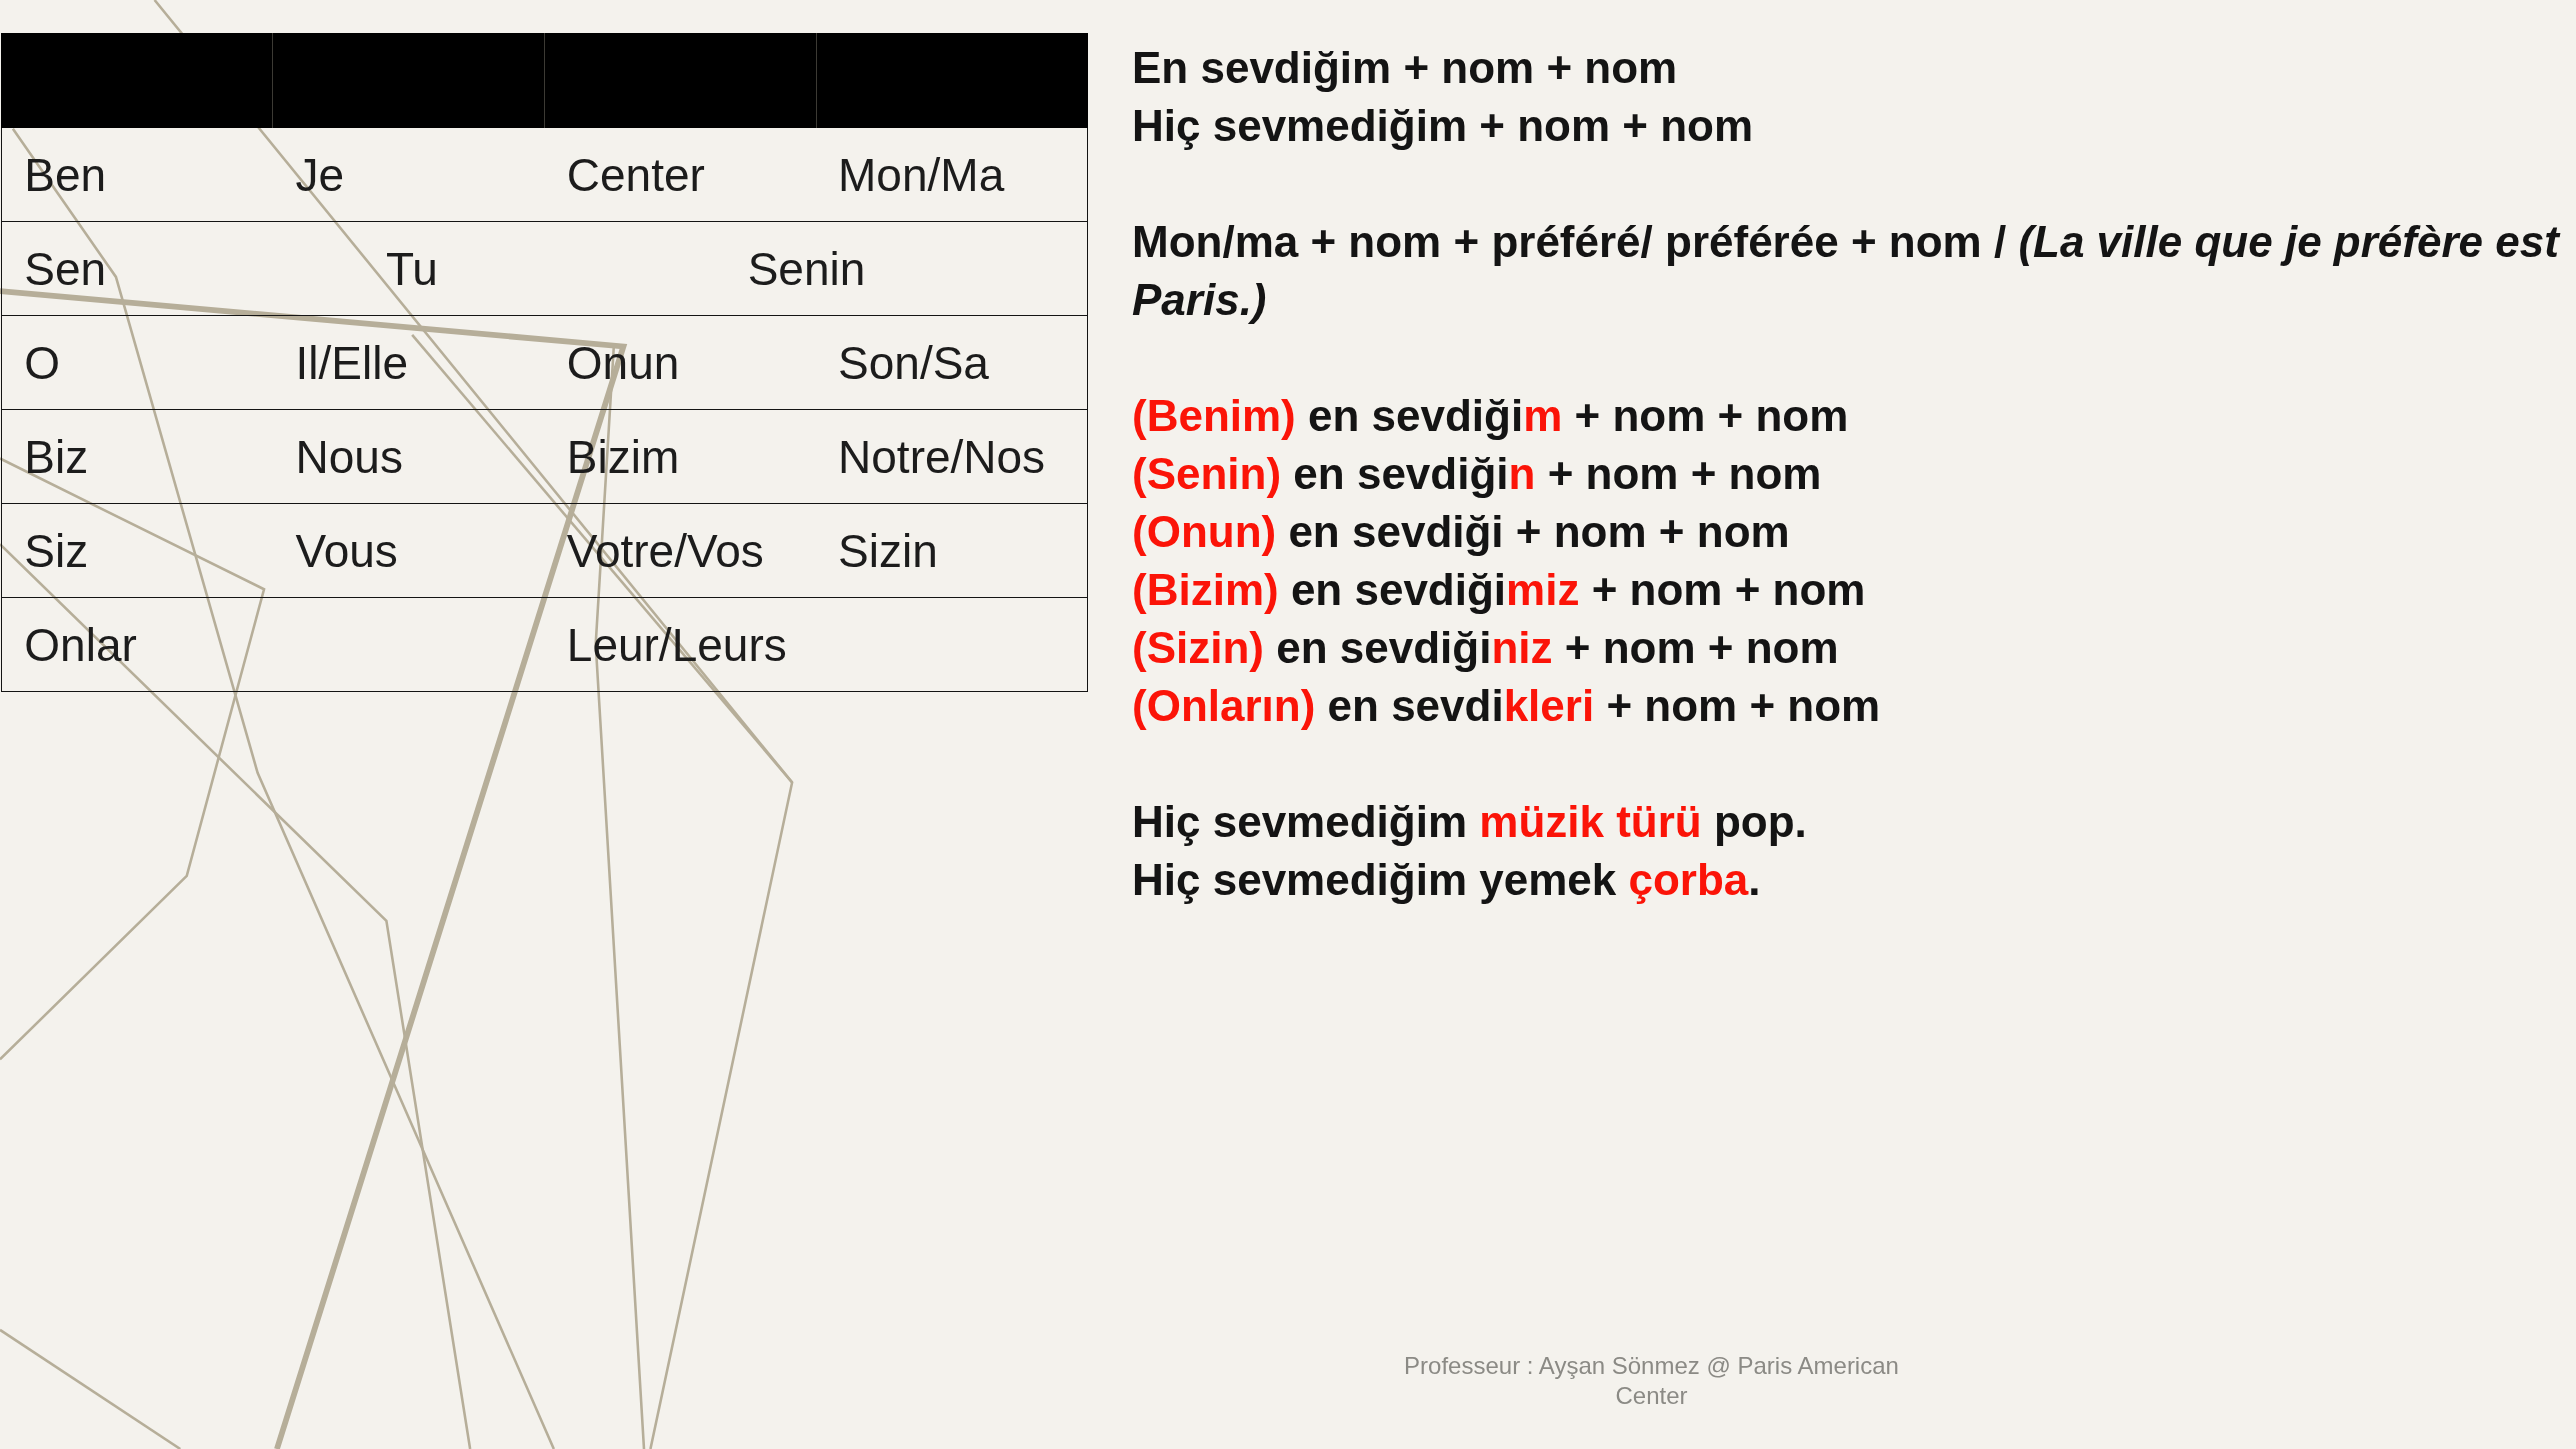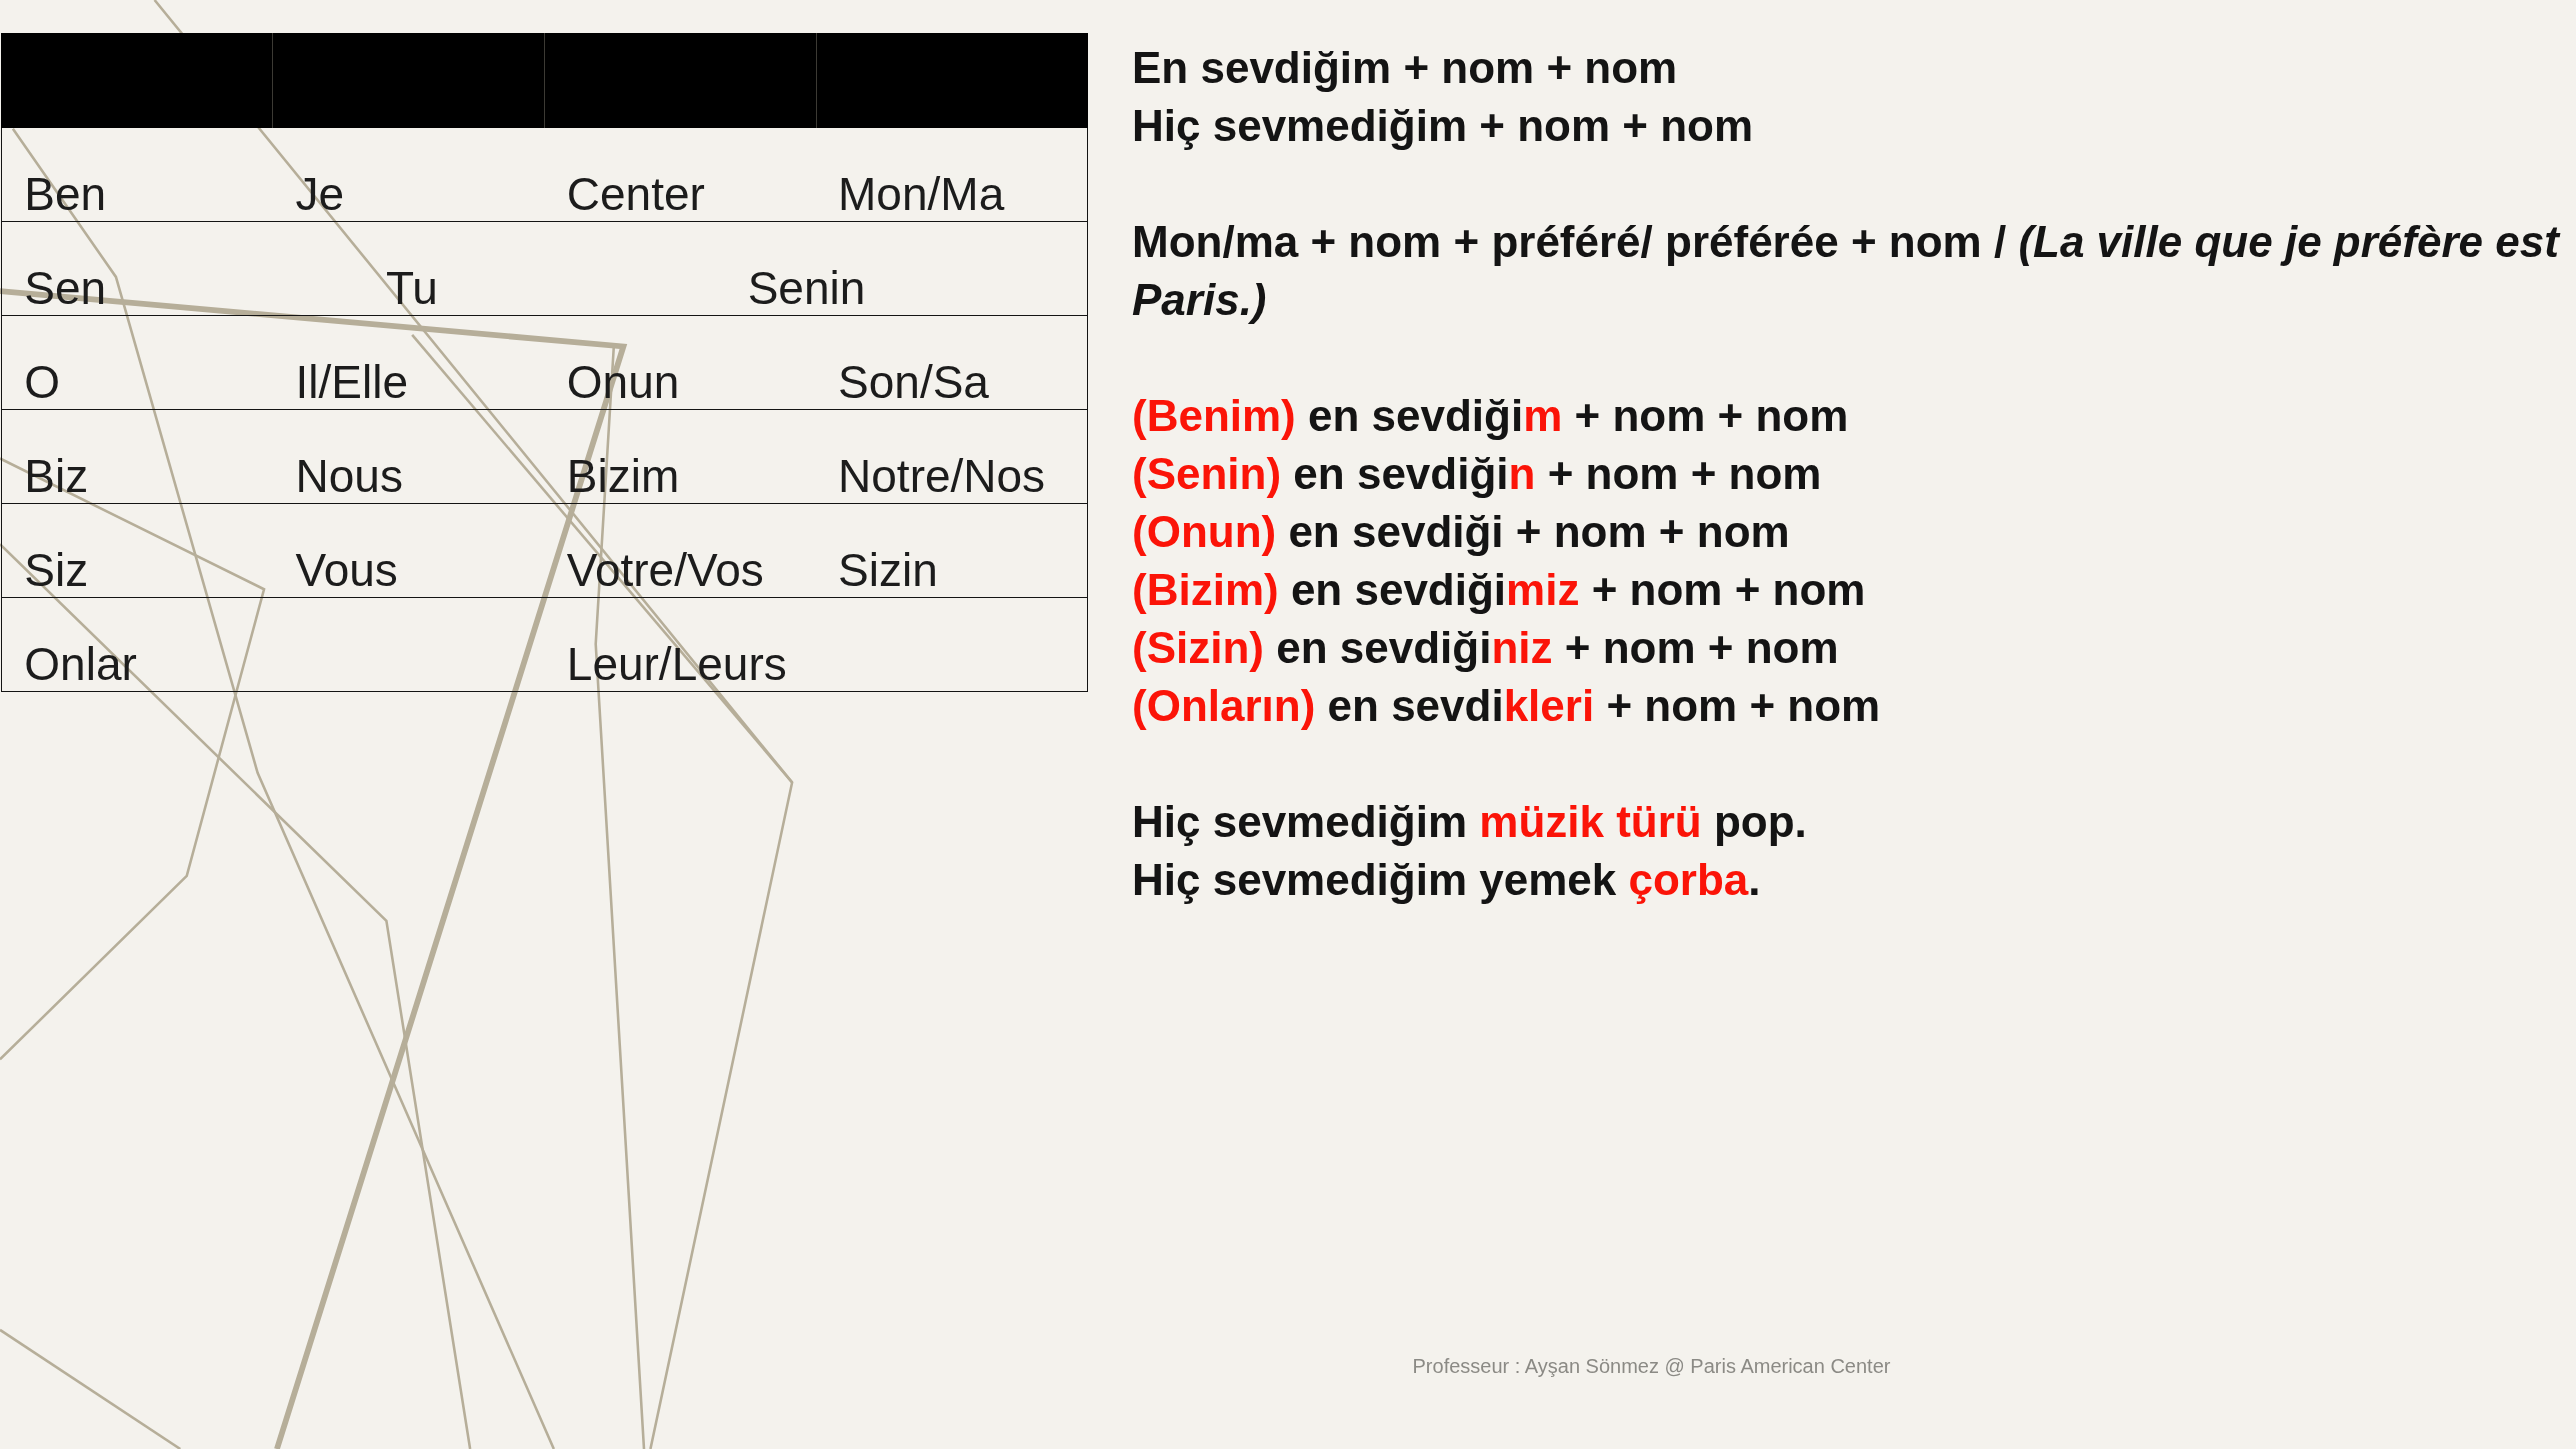--- a/index.html
+++ b/index.html
@@ -6,35 +6,35 @@
   .canvas{position:relative;width:2576px;height:1449px;background:#f4f2ed;overflow:hidden;
           font-family:"Liberation Sans",sans-serif;}
   .deco{position:absolute;left:0;top:0;z-index:0;}
 
   
   .ptable{position:absolute;left:1.3px;top:33px;width:1087px;z-index:2;}
   .thead{display:flex;height:95px;background:#000;}
   .hc{flex:1;border-right:1.9px solid #3c3a34;}
   .hc:last-child{border-right:none;}
   .tbody{border-left:1.3px solid #141414;border-right:1.3px solid #141414;}
-  .trow{display:flex;height:93px;border-bottom:1.9px solid #141414;align-items:flex-end;}
+  .trow{display:flex;height:93px;border-bottom:1.9px solid #141414;}
   .tcell{flex:1;display:flex;align-items:center;padding-left:22px;font-size:46px;
          color:#1c1c1c;white-space:nowrap;}
 
   
   .rcol{position:absolute;left:1132px;top:39px;width:1462px;z-index:2;
         font-size:44px;font-weight:bold;color:#141414;}
   .tl{min-height:58px;line-height:58px;}
   .nowrap{white-space:nowrap;}
   .sp{height:58px;}
   .red{color:#fb1408;}
   .it{font-style:italic;}
 
   .footer{position:absolute;left:1368px;top:1351px;width:567px;z-index:2;text-align:center;
-          font-size:20px;line-height:30px;color:#8b8a85;font-weight:normal;}
+          font-size:24px;line-height:30px;color:#8b8a85;font-weight:normal;}
 </style>
 </head>
 <body>
 
 <div class="canvas">
 
   <svg class="deco" width="2576" height="1449" viewBox="0 0 4000 2250">
     <g fill="none" stroke="#b6ae99" stroke-width="4">
       <polyline points="240,0 1230,1215 1010,2250"></polyline>
       <polyline points="20,200 180,430 400,1200 860,2250"></polyline>

